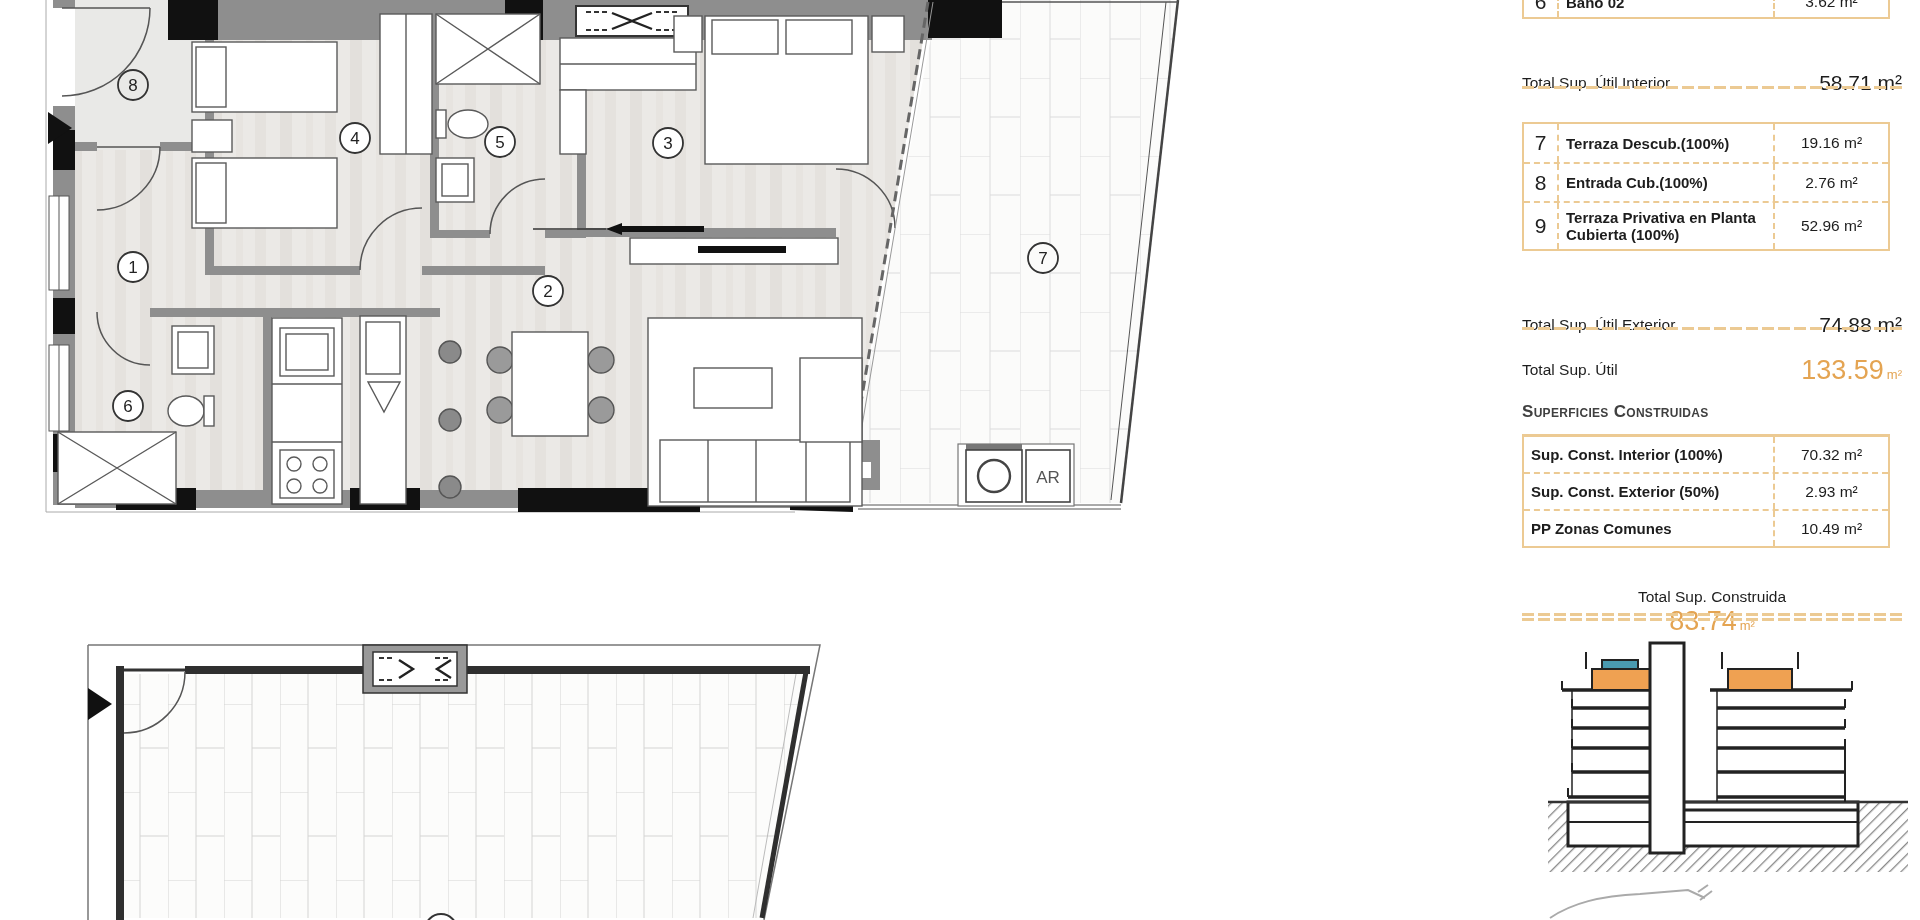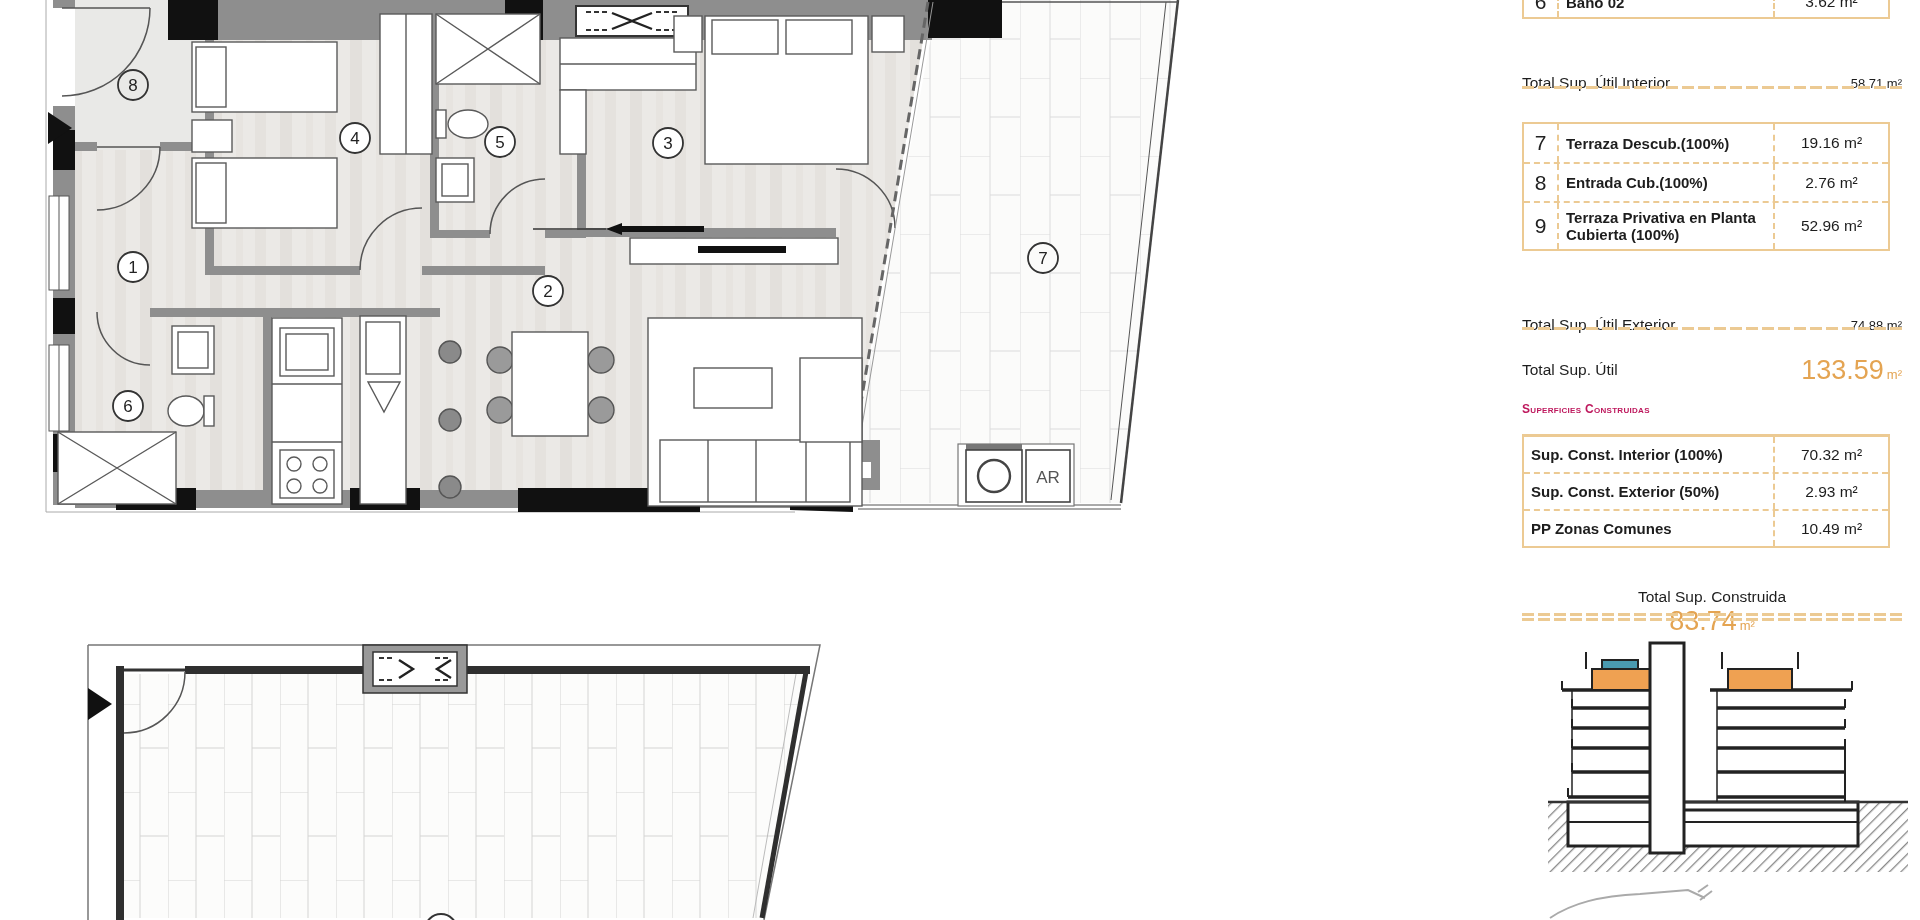--- a/index.html
+++ b/index.html
@@ -11,27 +11,27 @@
         font-size:21px;color:#222;border-right:2px dashed var(--tan);}
   .clabel{flex:1;display:flex;align-items:center;padding-left:7px;
           font-size:15px;font-weight:700;color:#1d1d1d;line-height:17px;}
   .cval{width:113px;display:flex;align-items:center;justify-content:center;
         font-size:15.5px;color:#1d1d1d;border-left:2px dashed var(--tan);}
   .tbl{position:absolute;left:1522px;width:368px;border:2px solid var(--tan);box-sizing:border-box;}
   .tbl .trow + .trow{border-top:2px dashed var(--tan);}
   .total{position:absolute;left:1522px;width:380px;height:34px;display:flex;
          justify-content:space-between;align-items:center;margin-top:16px;}
   .total .tlabel{font-size:15.5px;color:#1d1d1d;}
-  .total .tval{font-size:13px;color:#1d1d1d;}
+  .total .tval{font-size:21px;color:#1d1d1d;}
   .total .tval-orange{font-size:27px;color:var(--orange);}
   .total .tunit{font-size:13px;color:var(--orange);margin-left:3px;}
   .rule{position:absolute;left:1522px;width:380px;height:3px;
         background:repeating-linear-gradient(90deg,var(--tan) 0 12px,rgba(0,0,0,0) 12px 16px);}
-  #construidas-header{position:absolute;left:1522px;top:402px;font-weight:700;font-size:12px;
-        font-variant:small-caps;letter-spacing:.3px;color:#be185d;}
+  #construidas-header{position:absolute;left:1522px;top:402px;font-weight:700;font-size:17px;
+        font-variant:small-caps;letter-spacing:.3px;color:#404040;}
   #row6-clip{position:absolute;left:1522px;top:0;width:368px;height:19px;overflow:hidden;}
   #row6-clip .trow{height:34px;border:2px solid var(--tan);box-sizing:border-box;margin-top:-15px;}
 </style>
 </head>
 <body>
 
 <svg style="left:0;top:0;" width="1220" height="525" viewBox="0 0 1220 525">
   <defs>
     <pattern id="pw" width="70" height="525" patternUnits="userSpaceOnUse">
       <rect width="70" height="525" fill="#ebe9e6"></rect>

